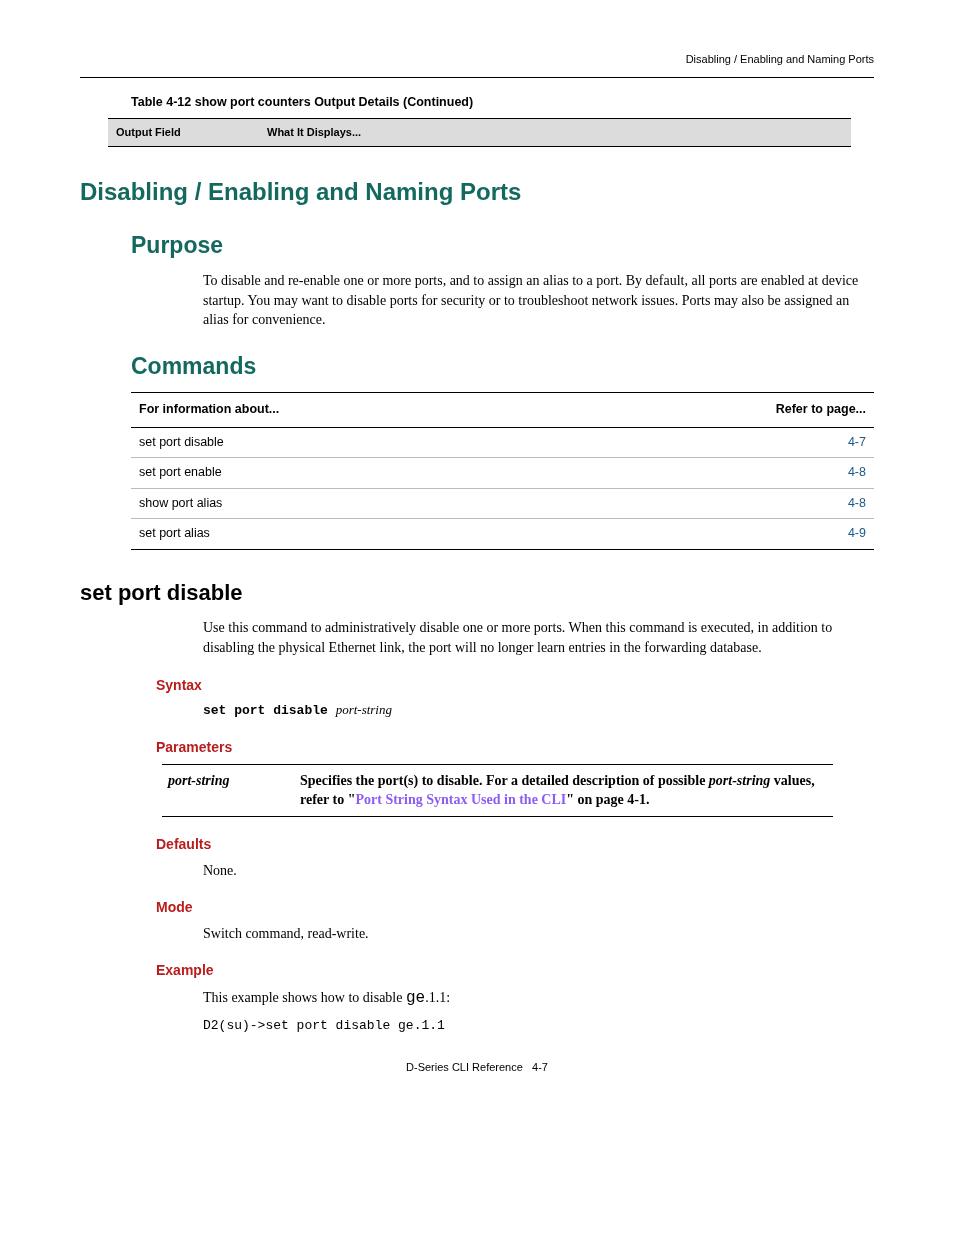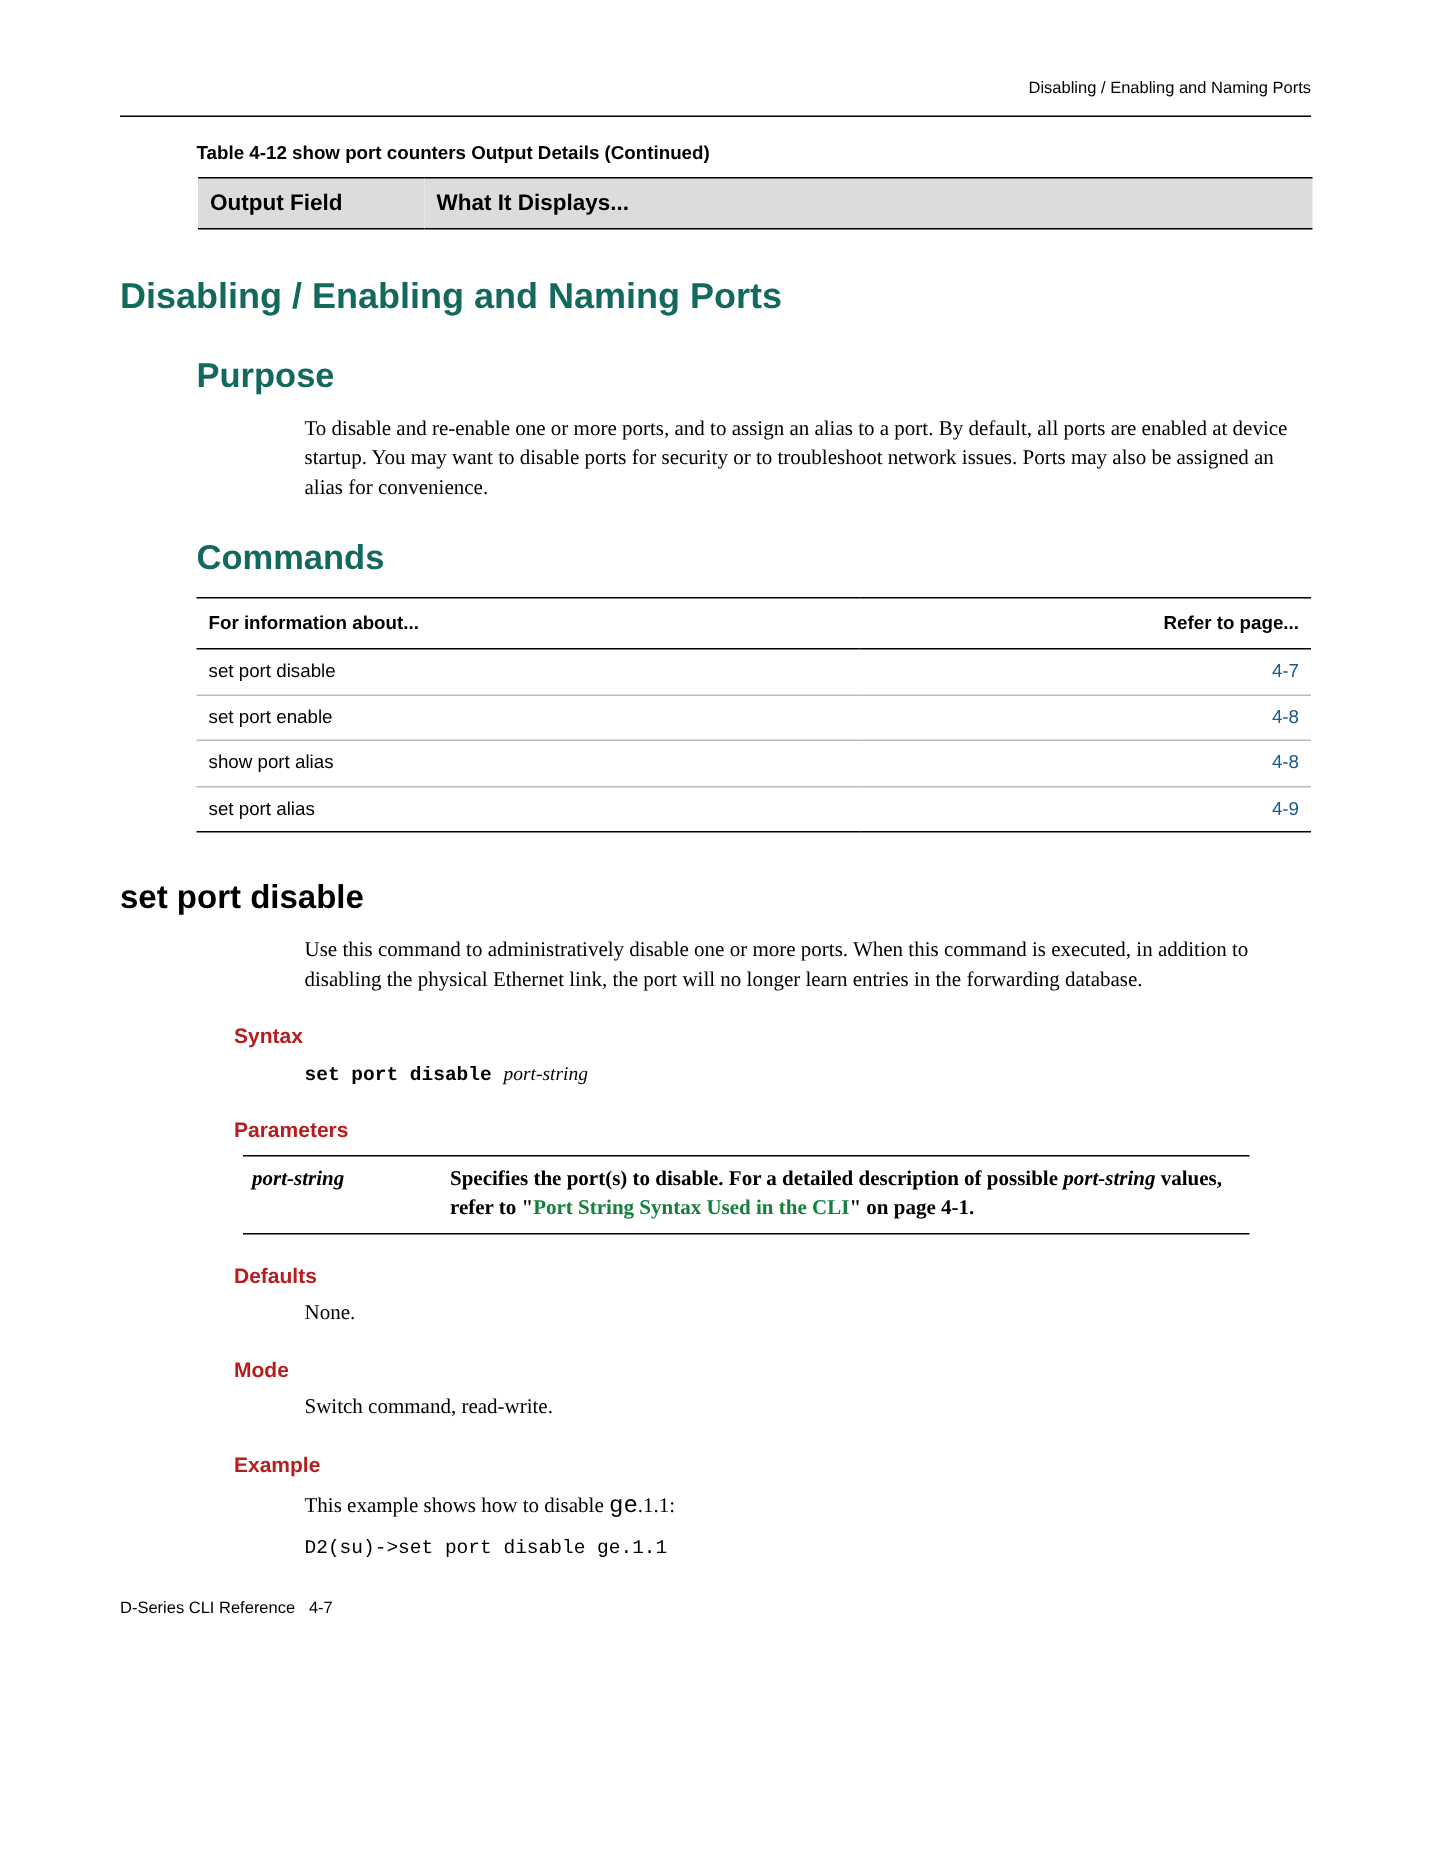--- a/index.html
+++ b/index.html
@@ -22,23 +22,23 @@
   }
   .table-caption {
     font-family: Arial, Helvetica, sans-serif;
     font-weight: bold;
     font-size: 12.5px;
     margin: 4px 0 6px 51px;
   }
   table.data-table {
     border-collapse: collapse;
     width: calc(100% - 51px);
-    margin-left: 52px;
-    font-family: Arial, Helvetica, sans-serif;
-    font-size: 15px;
+    margin-left: 28px;
+    font-family: Arial, Helvetica, sans-serif;
+    font-size: 11px;
     margin-bottom: 28px;
   }
   table.data-table th {
     background: #dcdcdc;
     text-align: left;
     padding: 6px 8px;
     border-top: 1.5px solid #000;
     border-bottom: 1px solid #000;
     font-weight: bold;
   }
@@ -124,31 +124,31 @@
     padding: 6px 6px;
     border-top: 1px solid #000;
     border-bottom: 1px solid #000;
     vertical-align: top;
   }
   table.param-table td.pname {
     font-style: italic;
     width: 120px;
   }
   .ital { font-style: italic; }
-  .link { color: #15803d; }
+  .link { color: #8b5cf6; }
   .mono { font-family: "Courier New", monospace; font-size: 16px; }
   .example-code {
     font-family: "Courier New", monospace;
     font-size: 13px;
     margin: 8px 0 20px 123px;
   }
   .footer {
     font-family: Arial, Helvetica, sans-serif;
     font-size: 11px;
-    text-align: left;
+    text-align: center;
     margin-top: 24px;
   }
 </style>
 </head>
 <body>
 
 <div class="running-header">Disabling / Enabling and Naming Ports</div>
 
 <div class="table-caption">Table 4-12   show port counters Output Details (Continued)</div>
 <table class="data-table">

